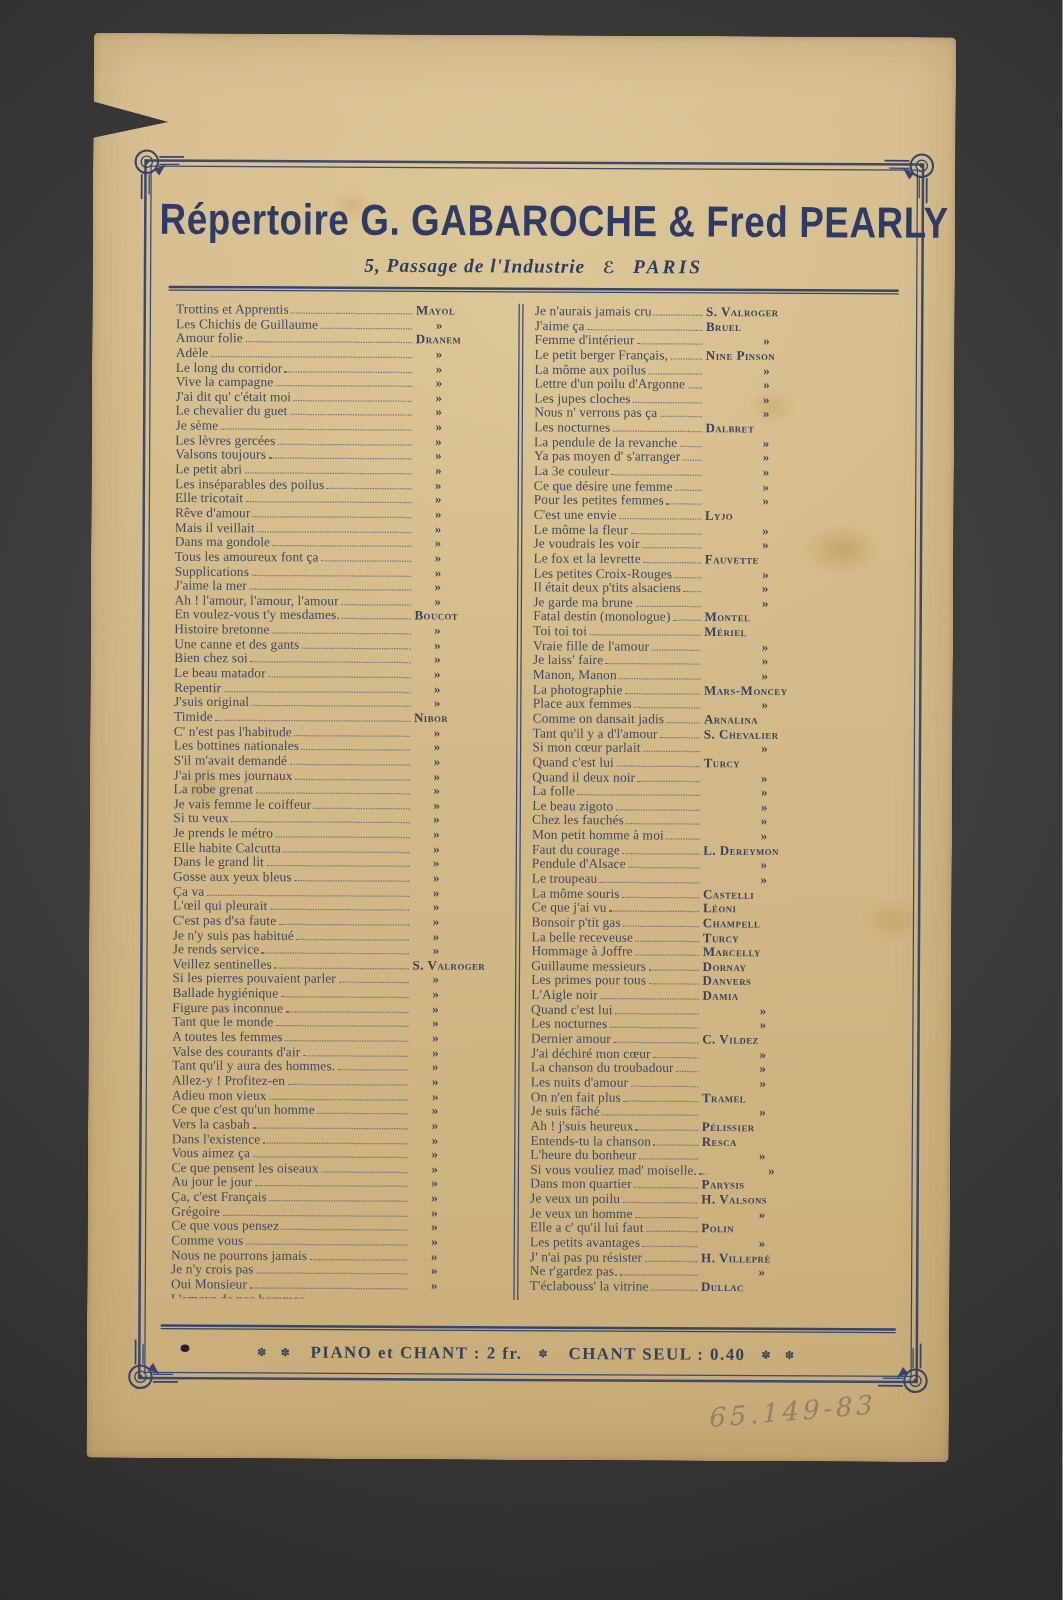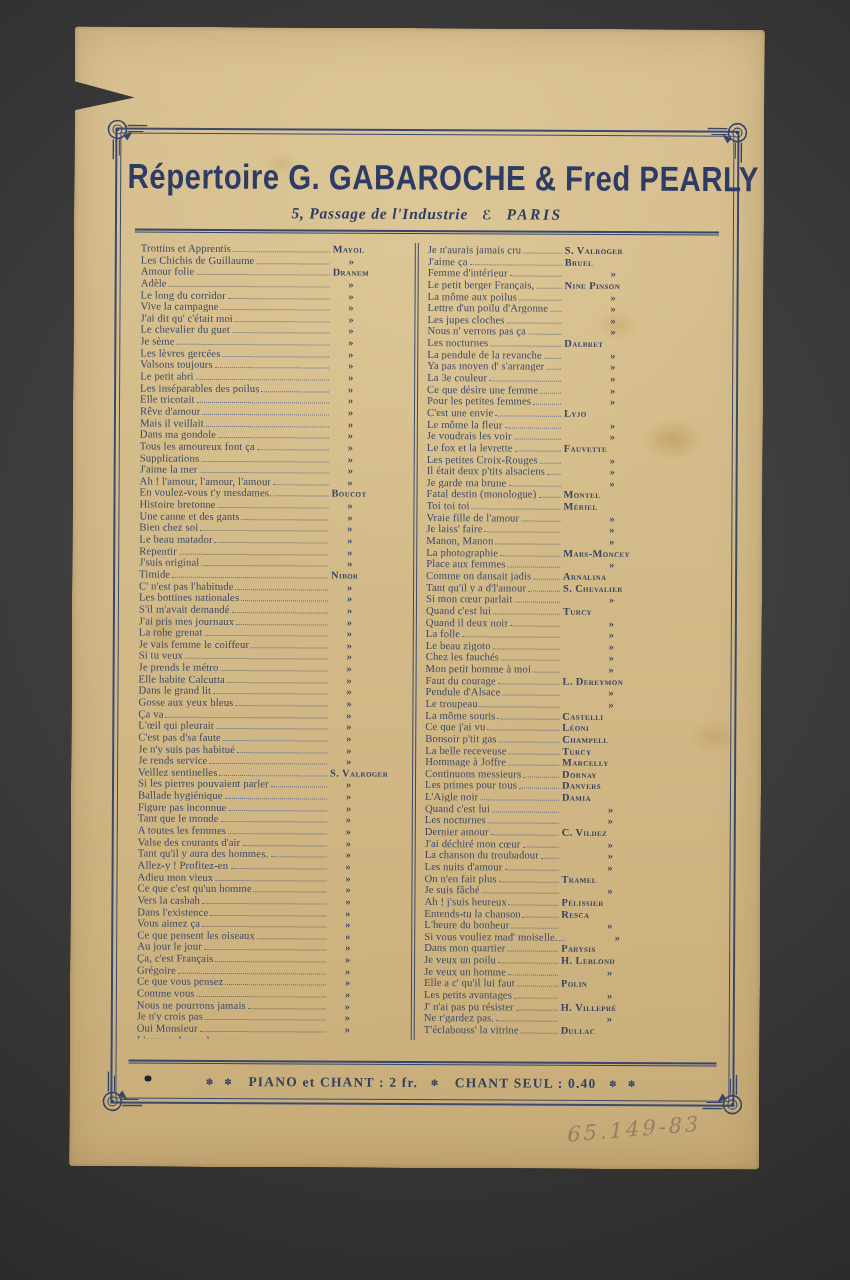--- a/index.html
+++ b/index.html
@@ -727,21 +727,21 @@
             <span class="song">La belle receveuse</span>
             <span class="leader"></span>
             <span class="artist">Turcy</span>
           </div>
           <div class="row">
             <span class="song">Hommage à Joffre</span>
             <span class="leader"></span>
             <span class="artist">Marcelly</span>
           </div>
           <div class="row">
-            <span class="song">Continuons messieurs</span>
+            <span class="song">Guillaume messieurs</span>
             <span class="leader"></span>
             <span class="artist">Dornay</span>
           </div>
           <div class="row">
             <span class="song">Les primes pour tous</span>
             <span class="leader"></span>
             <span class="artist">Danvers</span>
           </div>
           <div class="row">
             <span class="song">L'Aigle noir</span>
@@ -809,21 +809,21 @@
             <span class="artist ditto">»</span>
           </div>
           <div class="row">
             <span class="song">Dans mon quartier</span>
             <span class="leader"></span>
             <span class="artist">Parysis</span>
           </div>
           <div class="row">
             <span class="song">Je veux un poilu</span>
             <span class="leader"></span>
-            <span class="artist">H. Leblond</span>
+            <span class="artist">H. Valsons</span>
           </div>
           <div class="row">
             <span class="song">Je veux un homme</span>
             <span class="leader"></span>
             <span class="artist ditto">»</span>
           </div>
           <div class="row">
             <span class="song">Elle a c' qu'il lui faut</span>
             <span class="leader"></span>
             <span class="artist">Polin</span>

